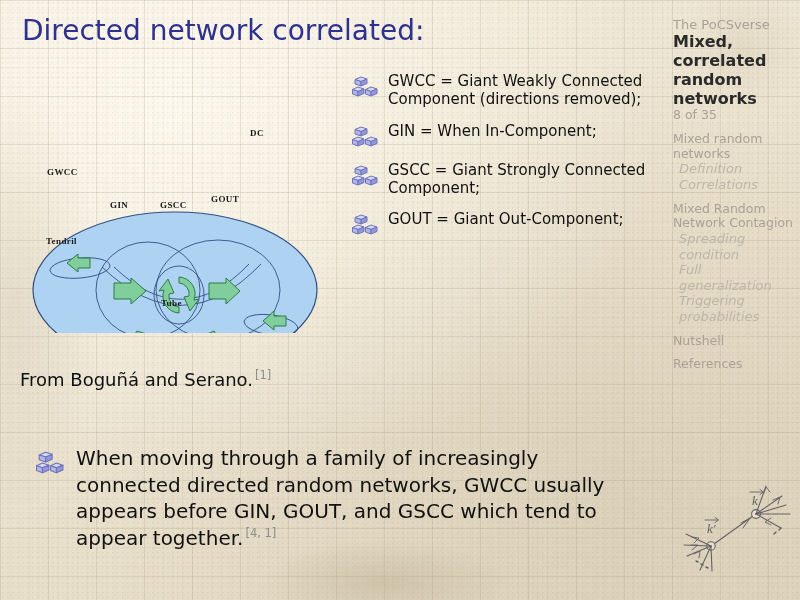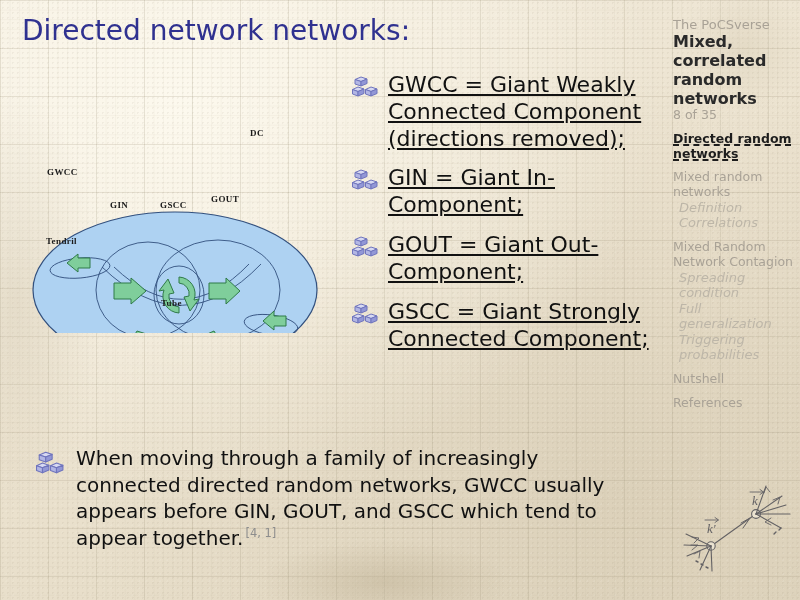--- a/index.html
+++ b/index.html
@@ -61,21 +61,21 @@
     color:#1d1d1d;font-weight:bold;
     text-decoration:underline dashed #1d1d1d;
     text-underline-offset:2px;text-decoration-thickness:1.6px;
   }
   .nav-sub{font-size:13px;color:#bdb6a8;margin-top:0;padding-left:6px;line-height:1.2;font-style:italic;}
 
   
   #bullets{position:absolute;left:352px;top:72px;width:300px;}
   .bullet{display:flex;align-items:flex-start;margin-bottom:13px;}
   .bullet .cubes{flex:0 0 auto;width:26px;height:22px;margin-right:10px;margin-top:4px;}
-  .bullet .btxt{font-size:22px;color:#111;line-height:1.22;text-decoration:underline;}
+  .bullet .btxt{font-size:15px;color:#111;line-height:1.22;}
 
   
   #caption{
     position:absolute;left:20px;top:368px;font-size:18px;color:#111;white-space:nowrap;
   }
   .cite{font-size:11.5px;color:#8d8d8d;vertical-align:super;margin-left:2px;}
 
   
   #para-row{position:absolute;left:36px;top:445px;width:600px;display:flex;align-items:flex-start;}
   #para-row .cubes{flex:0 0 auto;width:28px;height:24px;margin-right:12px;margin-top:6px;}
@@ -91,28 +91,27 @@
   
   #doodle{position:absolute;left:678px;top:478px;width:118px;height:112px;opacity:.82;}
 </style>
 </head>
 <body>
 
 <div id="slide">
   <div id="grain"></div>
   <div id="smudge"></div>
 
-  <div id="title">Directed network networks:</div>
+  <div id="title">Directed network correlated:</div>
 
   <div id="sidebar">
     <div class="nav-brand">The PoCSverse</div>
     <div class="nav-deck">Mixed, correlated random networks</div>
     <div class="nav-count">8 of 35</div>
 
-    <div class="nav-sec active">Directed random networks</div>
 
     <div class="nav-sec">Mixed random networks</div>
     <div class="nav-sub">Definition</div>
     <div class="nav-sub">Correlations</div>
 
     <div class="nav-sec">Mixed Random Network Contagion</div>
     <div class="nav-sub">Spreading condition</div>
     <div class="nav-sub">Full generalization</div>
     <div class="nav-sub">Triggering probabilities</div>
 
@@ -162,20 +161,23 @@
 
     <div class="fig-lbl" style="left:29px;top:59px;">GWCC</div>
     <div class="fig-lbl" style="left:92px;top:92px;">GIN</div>
     <div class="fig-lbl" style="left:142px;top:92px;">GSCC</div>
     <div class="fig-lbl" style="left:193px;top:86px;">GOUT</div>
     <div class="fig-lbl" style="left:232px;top:20px;">DC</div>
     <div class="fig-lbl" style="left:28px;top:128px;">Tendril</div>
     <div class="fig-lbl" style="left:143px;top:190px;">Tube</div>
   </div>
 
+  <div id="caption">
+    <span>From Boguñá and Serano.</span><span class="cite">[1]</span>
+  </div>
 
   <div id="bullets">
 
     <div class="bullet">
       <span class="cubes">
         <svg width="26" height="22" viewBox="0 0 26 22">
           <g stroke="#6f74bd" stroke-width="1" stroke-linejoin="round">
             <path d="M9 1 L15 3 L9 5.5 L3 3.5 Z" fill="#d7d9f2"></path>
             <path d="M3 3.5 L9 5.5 L9 10 L3 8 Z" fill="#b2b6e4"></path>
             <path d="M9 5.5 L15 3 L15 7.5 L9 10 Z" fill="#9297d6"></path>
@@ -200,21 +202,40 @@
             <path d="M9 5.5 L15 3 L15 7.5 L9 10 Z" fill="#9297d6"></path>
             <path d="M6 11 L12 13 L6 15.5 L0.5 13.5 Z" fill="#d7d9f2"></path>
             <path d="M0.5 13.5 L6 15.5 L6 20 L0.5 18 Z" fill="#b2b6e4"></path>
             <path d="M6 15.5 L12 13 L12 17.5 L6 20 Z" fill="#9297d6"></path>
             <path d="M19 11 L25 13 L19 15.5 L13.5 13.5 Z" fill="#d7d9f2"></path>
             <path d="M13.5 13.5 L19 15.5 L19 20 L13.5 18 Z" fill="#b2b6e4"></path>
             <path d="M19 15.5 L25 13 L25 17.5 L19 20 Z" fill="#9297d6"></path>
           </g>
         </svg>
       </span>
-      <span class="btxt">GIN = Giant In-Component;</span>
+      <span class="btxt">GIN = When In-Component;</span>
+    </div>
+
+    <div class="bullet">
+      <span class="cubes">
+        <svg width="26" height="22" viewBox="0 0 26 22">
+          <g stroke="#6f74bd" stroke-width="1" stroke-linejoin="round">
+            <path d="M9 1 L15 3 L9 5.5 L3 3.5 Z" fill="#d7d9f2"></path>
+            <path d="M3 3.5 L9 5.5 L9 10 L3 8 Z" fill="#b2b6e4"></path>
+            <path d="M9 5.5 L15 3 L15 7.5 L9 10 Z" fill="#9297d6"></path>
+            <path d="M6 11 L12 13 L6 15.5 L0.5 13.5 Z" fill="#d7d9f2"></path>
+            <path d="M0.5 13.5 L6 15.5 L6 20 L0.5 18 Z" fill="#b2b6e4"></path>
+            <path d="M6 15.5 L12 13 L12 17.5 L6 20 Z" fill="#9297d6"></path>
+            <path d="M19 11 L25 13 L19 15.5 L13.5 13.5 Z" fill="#d7d9f2"></path>
+            <path d="M13.5 13.5 L19 15.5 L19 20 L13.5 18 Z" fill="#b2b6e4"></path>
+            <path d="M19 15.5 L25 13 L25 17.5 L19 20 Z" fill="#9297d6"></path>
+          </g>
+        </svg>
+      </span>
+      <span class="btxt">GSCC = Giant Strongly Connected Component;</span>
     </div>
 
     <div class="bullet">
       <span class="cubes">
         <svg width="26" height="22" viewBox="0 0 26 22">
           <g stroke="#6f74bd" stroke-width="1" stroke-linejoin="round">
             <path d="M9 1 L15 3 L9 5.5 L3 3.5 Z" fill="#d7d9f2"></path>
             <path d="M3 3.5 L9 5.5 L9 10 L3 8 Z" fill="#b2b6e4"></path>
             <path d="M9 5.5 L15 3 L15 7.5 L9 10 Z" fill="#9297d6"></path>
             <path d="M6 11 L12 13 L6 15.5 L0.5 13.5 Z" fill="#d7d9f2"></path>
@@ -222,39 +243,20 @@
             <path d="M6 15.5 L12 13 L12 17.5 L6 20 Z" fill="#9297d6"></path>
             <path d="M19 11 L25 13 L19 15.5 L13.5 13.5 Z" fill="#d7d9f2"></path>
             <path d="M13.5 13.5 L19 15.5 L19 20 L13.5 18 Z" fill="#b2b6e4"></path>
             <path d="M19 15.5 L25 13 L25 17.5 L19 20 Z" fill="#9297d6"></path>
           </g>
         </svg>
       </span>
       <span class="btxt">GOUT = Giant Out-Component;</span>
     </div>
 
-    <div class="bullet">
-      <span class="cubes">
-        <svg width="26" height="22" viewBox="0 0 26 22">
-          <g stroke="#6f74bd" stroke-width="1" stroke-linejoin="round">
-            <path d="M9 1 L15 3 L9 5.5 L3 3.5 Z" fill="#d7d9f2"></path>
-            <path d="M3 3.5 L9 5.5 L9 10 L3 8 Z" fill="#b2b6e4"></path>
-            <path d="M9 5.5 L15 3 L15 7.5 L9 10 Z" fill="#9297d6"></path>
-            <path d="M6 11 L12 13 L6 15.5 L0.5 13.5 Z" fill="#d7d9f2"></path>
-            <path d="M0.5 13.5 L6 15.5 L6 20 L0.5 18 Z" fill="#b2b6e4"></path>
-            <path d="M6 15.5 L12 13 L12 17.5 L6 20 Z" fill="#9297d6"></path>
-            <path d="M19 11 L25 13 L19 15.5 L13.5 13.5 Z" fill="#d7d9f2"></path>
-            <path d="M13.5 13.5 L19 15.5 L19 20 L13.5 18 Z" fill="#b2b6e4"></path>
-            <path d="M19 15.5 L25 13 L25 17.5 L19 20 Z" fill="#9297d6"></path>
-          </g>
-        </svg>
-      </span>
-      <span class="btxt">GSCC = Giant Strongly Connected Component;</span>
-    </div>
-
   </div>
 
   <div id="para-row">
     <span class="cubes">
       <svg width="28" height="24" viewBox="0 0 26 22">
         <g stroke="#6f74bd" stroke-width="1" stroke-linejoin="round">
           <path d="M9 1 L15 3 L9 5.5 L3 3.5 Z" fill="#d7d9f2"></path>
           <path d="M3 3.5 L9 5.5 L9 10 L3 8 Z" fill="#b2b6e4"></path>
           <path d="M9 5.5 L15 3 L15 7.5 L9 10 Z" fill="#9297d6"></path>
           <path d="M6 11 L12 13 L6 15.5 L0.5 13.5 Z" fill="#d7d9f2"></path>

